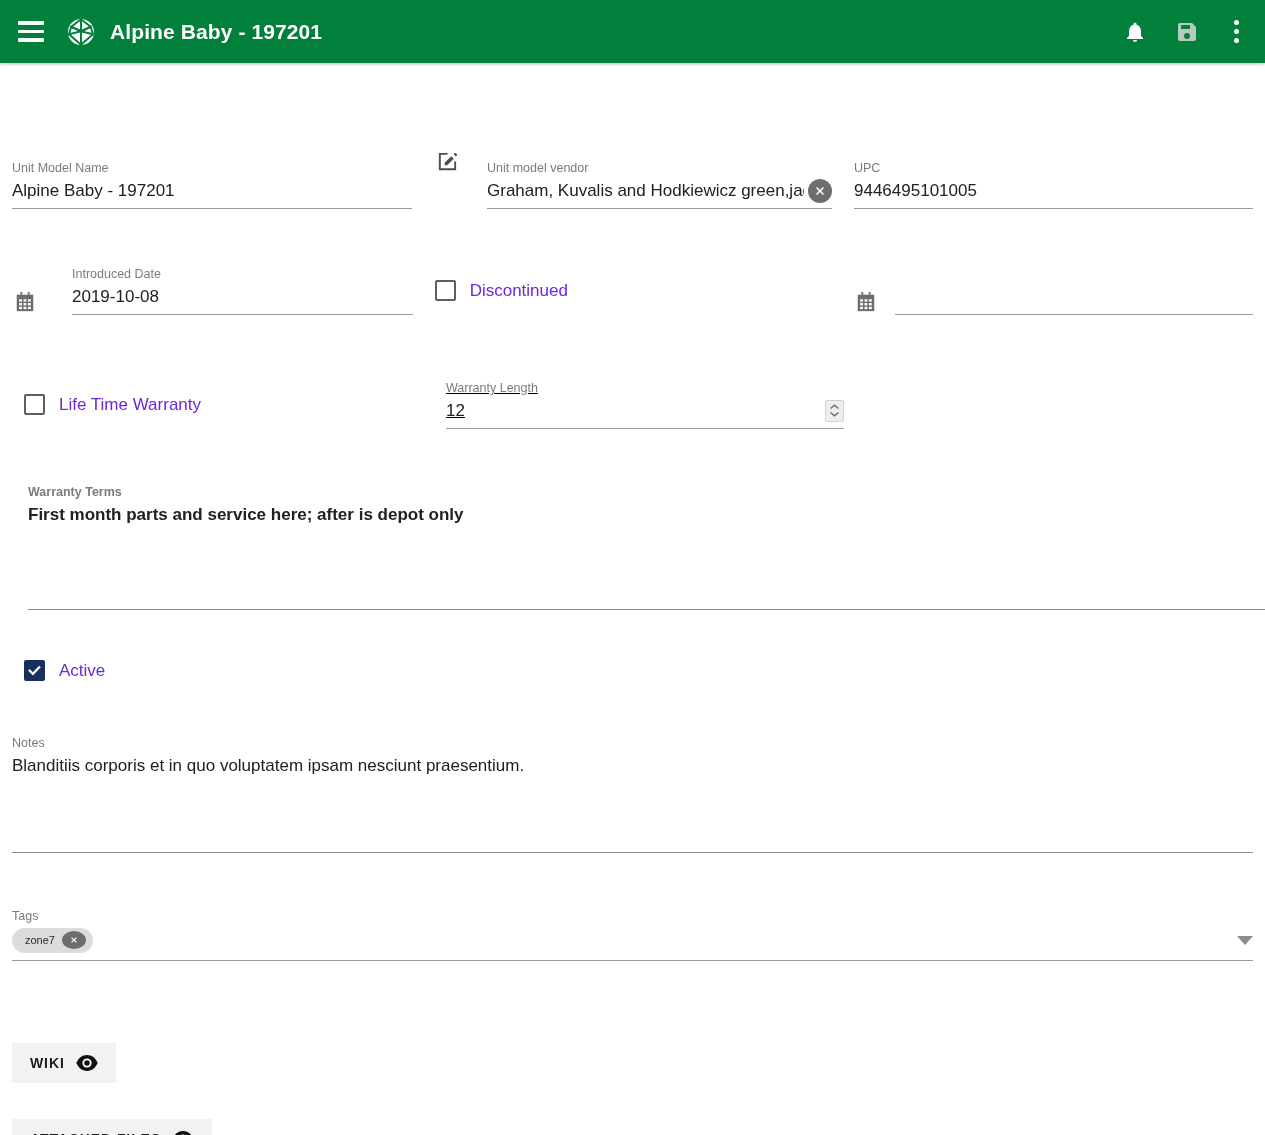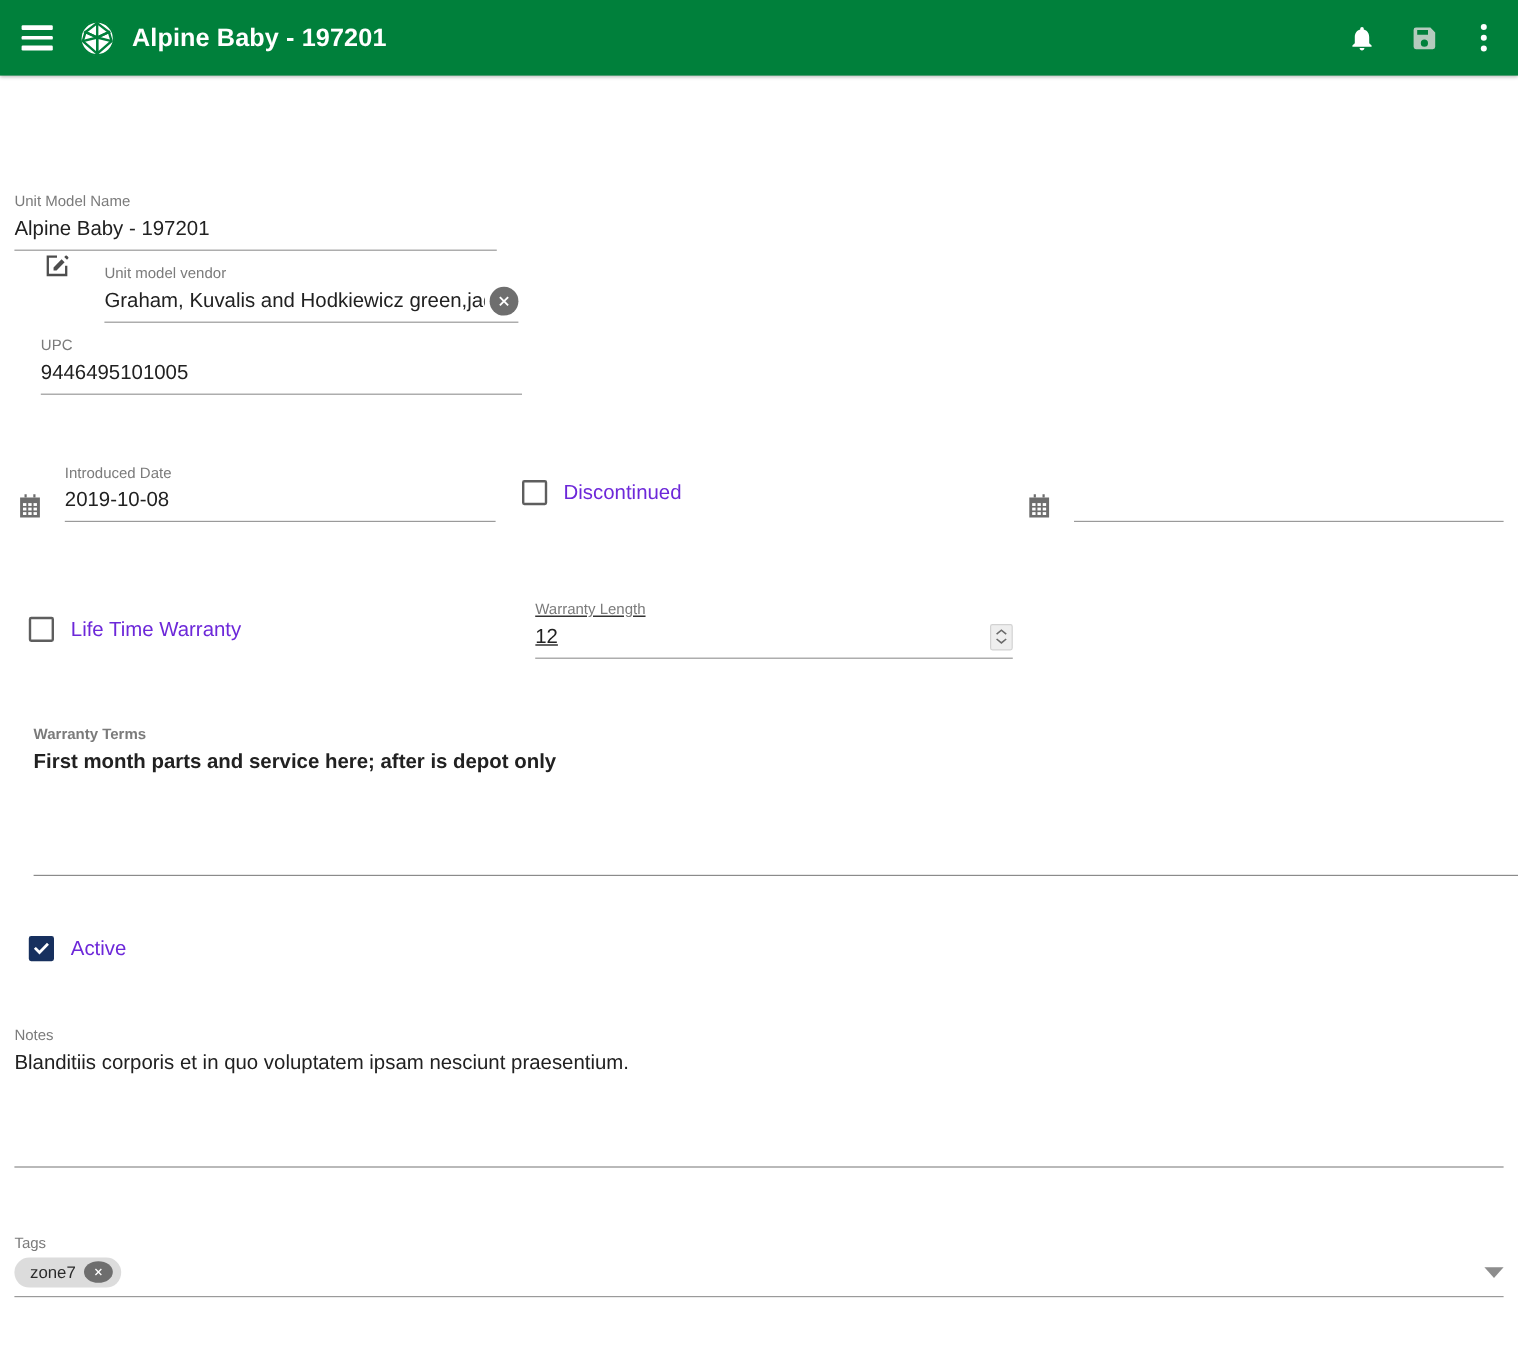--- a/index.html
+++ b/index.html
@@ -107,21 +107,21 @@
     align-items: center; justify-content: center; gap: 1px; cursor: pointer;
   }
 
   .divider { border-top: 1px solid #8b8b8b; }
 
   
   .chip {
     display: inline-flex; align-items: center; gap: 7px;
     background: #dcdcdc; border-radius: 13px;
     padding: 3px 7px 3px 13px; height: 25px;
-    font-size: 14px; color: #2b2b2b;
+    font-size: 11px; color: #2b2b2b;
   }
 
   .dropdown-caret {
     width: 0; height: 0;
     border-left: 8px solid transparent;
     border-right: 8px solid transparent;
     border-top: 9px solid #8d8d8d;
     cursor: pointer;
   }
 
@@ -173,21 +173,21 @@
     <div class="kebab">
       <i></i>
       <i></i>
       <i></i>
     </div>
   </div>
 </div>
 
 <div class="content">
 
-  <div class="row" style="margin-top:86px;flex-direction:column;">
+  <div class="row" style="margin-top:86px;">
 
     <div class="field" style="width:402px;margin-left:0;">
       <div class="flabel">Unit Model Name</div>
       <div class="fvalue">Alpine Baby - 197201</div>
       <div class="underline"></div>
     </div>
 
     <div style="display:flex;align-items:flex-start;margin-left:22px;width:398px;gap:19px;">
       <div class="lead-icon">
         <svg width="23" height="23" viewBox="0 0 24 24" fill="#4d4d4d">
@@ -229,21 +229,21 @@
             <rect x="15.2" y="9" width="3.1" height="2.6"></rect>
             <rect x="5.6" y="13.1" width="3.1" height="2.6"></rect>
             <rect x="10.4" y="13.1" width="3.1" height="2.6"></rect>
             <rect x="15.2" y="13.1" width="3.1" height="2.6"></rect>
             <rect x="5.6" y="17.2" width="3.1" height="2.6"></rect>
             <rect x="10.4" y="17.2" width="3.1" height="2.6"></rect>
             <rect x="15.2" y="17.2" width="3.1" height="2.6"></rect>
           </g>
         </svg>
       </div>
-      <div class="field" style="flex:1;margin-left:8px;">
+      <div class="field" style="flex:1;margin-left:26px;">
         <div class="flabel">Introduced Date</div>
         <div class="fvalue">2019-10-08</div>
         <div class="underline"></div>
       </div>
     </div>
 
     <div class="cbwrap" style="margin-left:22px;width:398px;padding-bottom:14px;">
       <div class="cbox"></div>
       <div class="cblabel">Discontinued</div>
     </div>

